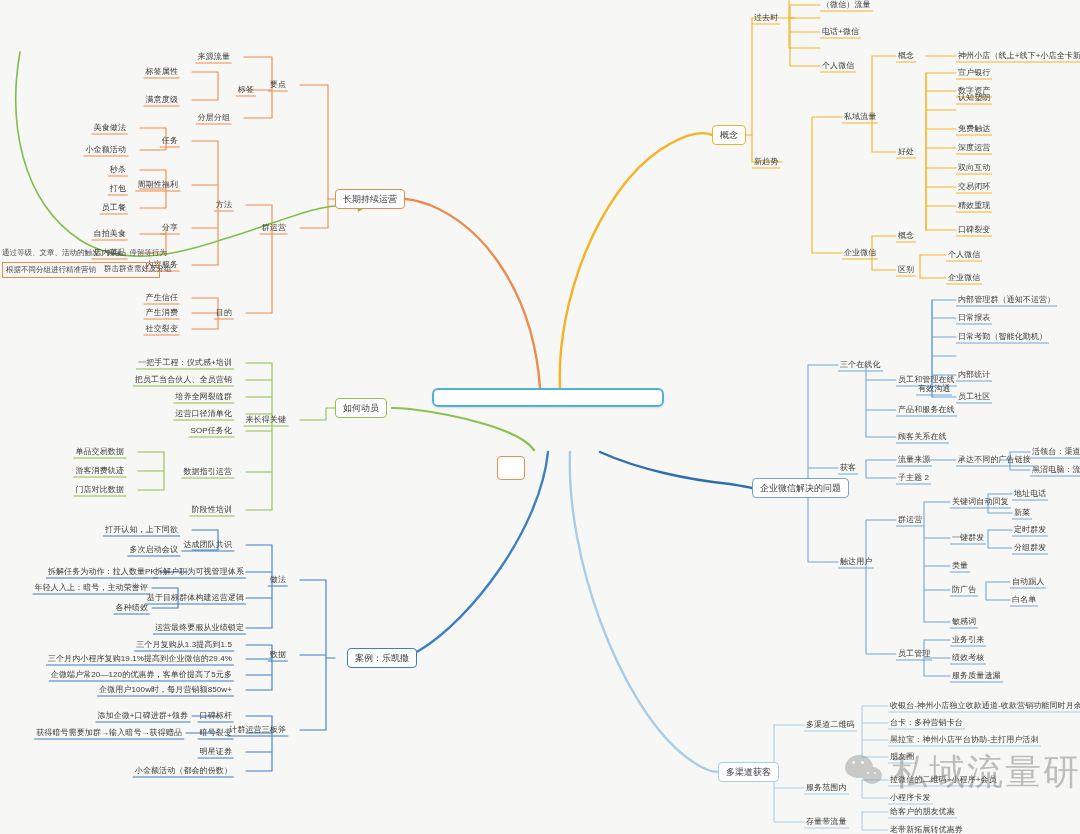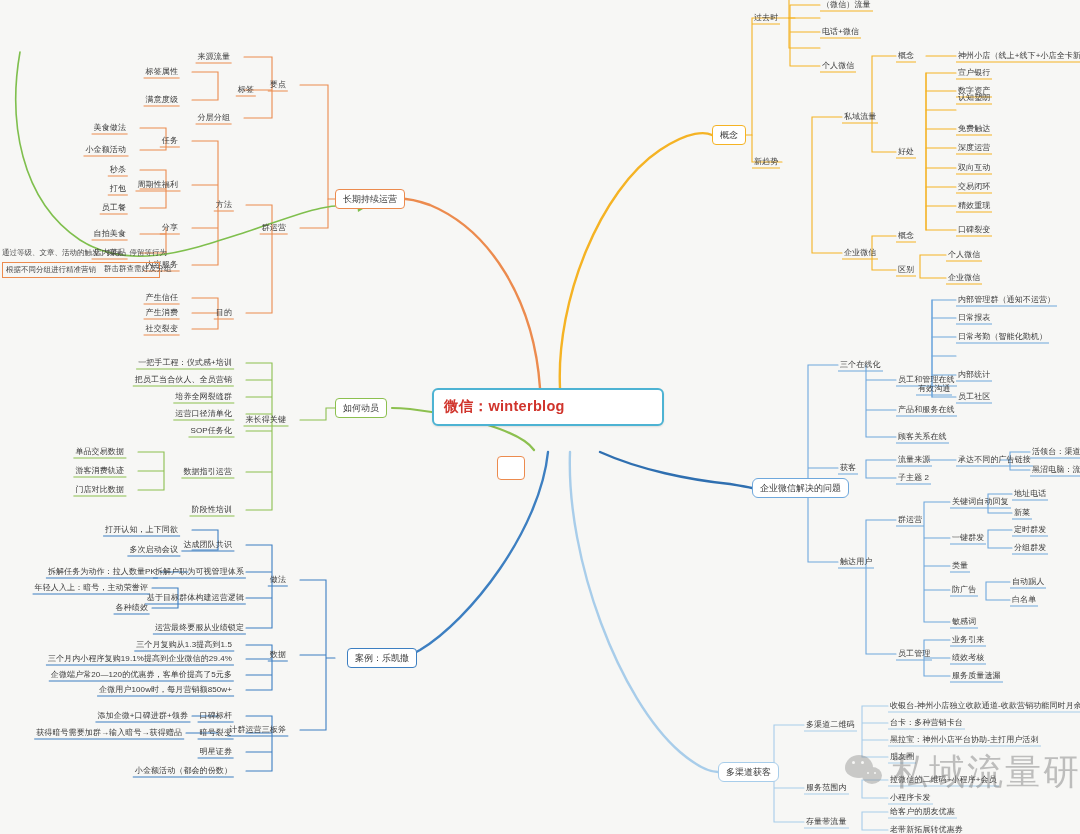--- a/index.html
+++ b/index.html
@@ -39,21 +39,21 @@
     color:#3a3a3a;
     background:#ffffff;
     border:1.2px solid #bbb;
     border-radius:4px;
     padding:3px 7px;
     transform:translateY(-50%);
   }
   .boxed.amber{border-color:#f5b324;}
   .boxed.orange{border-color:#ec8b4e;}
   .boxed.green{border-color:#8cc04f;}
-  .boxed.blue{border-color:#6fa8dc;border-radius:6px;}
+  .boxed.blue{border-color:#6fa8dc;}
   .boxed.dblue{border-color:#3d7fc1;}
 
   
   #root{
     position:absolute;
     left:432px;top:388px;
     width:232px;
     background:#ffffff;
     border:2px solid #4db3d3;
     border-radius:6px;
@@ -199,21 +199,20 @@
       <g stroke="#a8cdea" stroke-width="1.1">
         <path d="M764,772 L774,772 L774,725 L804,725 M774,772 L774,788 L804,788 M774,772 L774,822 L804,822"></path>
         <path d="M862,725 L862,706 L888,706 M862,725 L862,723 L888,723 M862,725 L862,740 L888,740 M862,725 L862,757 L888,757"></path>
         <path d="M862,788 L862,780 L888,780 M862,788 L862,798 L888,798"></path>
         <path d="M862,822 L862,812 L888,812 M862,822 L862,830 L888,830"></path>
       </g>
     </g>
   </svg>
 
   <div id="root">
-    <div class="t2">微信：winterblog</div>
   </div>
   <div id="stub"></div>
 
   <div class="boxed amber" style="left:712px;top:135px;">概念</div>
 
   <div class="node amber u" style="left:752px;top:18px;">过去时</div>
   <div class="node amber u" style="left:820px;top:5px;">（微信）流量</div>
   <div class="node amber u" style="left:820px;top:32px;">电话+微信</div>
   <div class="node amber u" style="left:820px;top:66px;">个人微信</div>
 

